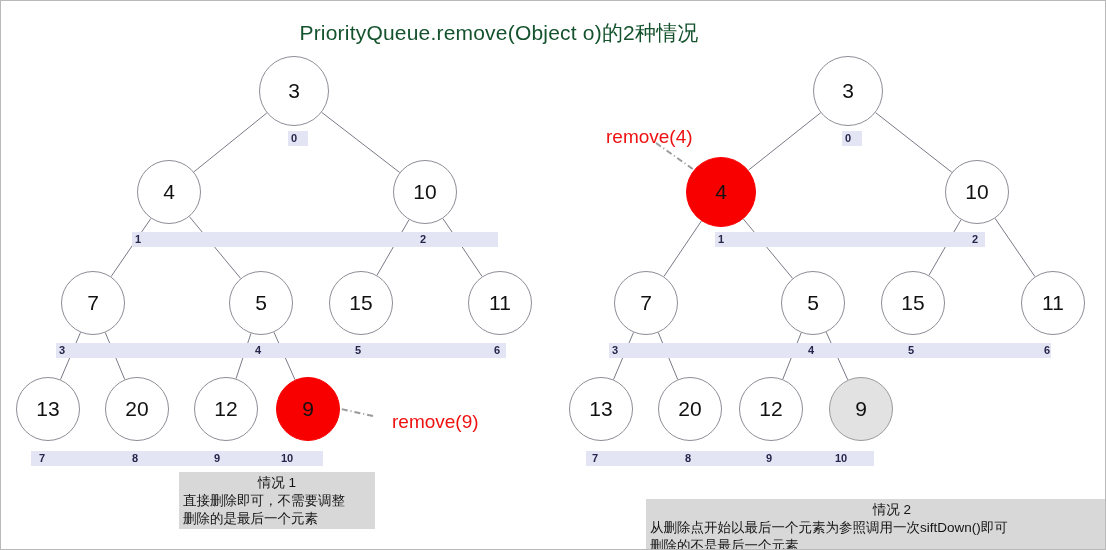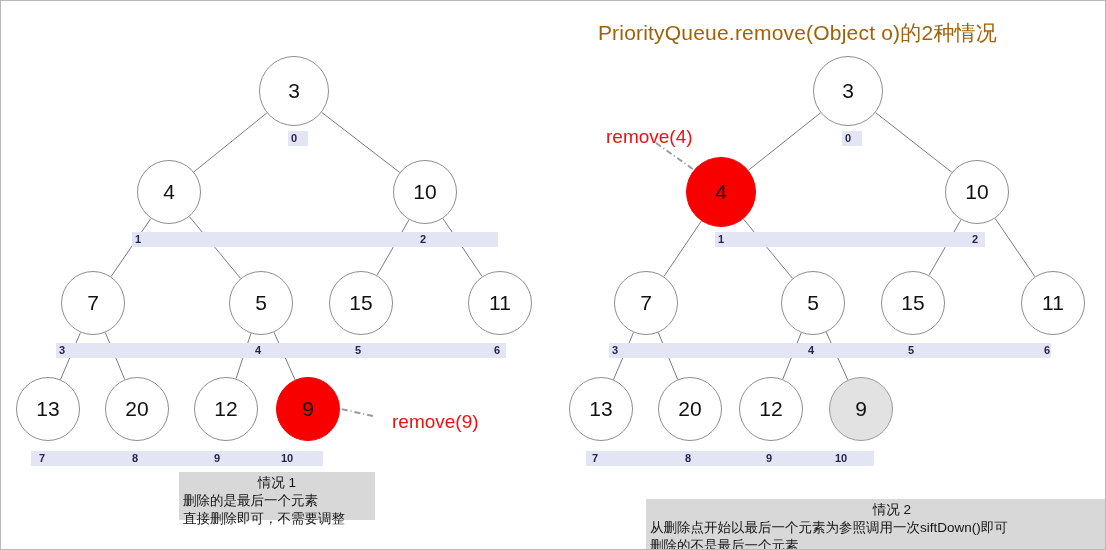--- a/index.html
+++ b/index.html
@@ -17,23 +17,23 @@
     background: #ffffff;
     border: 1px solid #b9b9b9;
     box-sizing: border-box;
     overflow: hidden;
   }
   #title {
     position: absolute;
     left: 0;
     top: 18px;
     width: 996px;
-    text-align: right;
+    text-align: center;
     font-size: 21px;
-    color: #a16207;
+    color: #14532d;
     letter-spacing: 0.2px;
     white-space: nowrap;
   }
   .tree-svg {
     position: absolute;
     left: 0;
     top: 0;
     width: 1106px;
     height: 550px;
     pointer-events: none;
@@ -154,24 +154,24 @@
       <div class="node" style="left: 392px; top: 159px; width: 64px; height: 64px;">10</div>
       <div class="node" style="left: 60px; top: 270px; width: 64px; height: 64px;">7</div>
       <div class="node" style="left: 228px; top: 270px; width: 64px; height: 64px;">5</div>
       <div class="node" style="left: 328px; top: 270px; width: 64px; height: 64px;">15</div>
       <div class="node" style="left: 467px; top: 270px; width: 64px; height: 64px;">11</div>
       <div class="node" style="left: 15px; top: 376px; width: 64px; height: 64px;">13</div>
       <div class="node" style="left: 104px; top: 376px; width: 64px; height: 64px;">20</div>
       <div class="node" style="left: 193px; top: 376px; width: 64px; height: 64px;">12</div>
       <div class="node red" style="left: 275px; top: 376px; width: 64px; height: 64px;">9</div>
       <div class="removelabel" style="left: 391px; top: 410px;">remove(9)</div>
-      <div class="caption" style="left: 178px; top: 471px; width: 196px; height: 48px;">
+      <div class="caption" style="left: 178px; top: 471px; width: 196px; height: 57px;">
         <div class="chead">情况 1</div>
+        <div class="cline">直接删除即可，不需要调整</div>
         <div class="cline">删除的是最后一个元素</div>
-        <div class="cline">直接删除即可，不需要调整</div>
       </div>
     </div>
   <div id="right-panel">
       <div class="idxbar" style="left: 841px; top: 130px; width: 20px;"></div>
       <div class="idxlabel" style="left: 844px; top: 130px;">0</div>
       <div class="idxbar" style="left: 714px; top: 231px; width: 270px;"></div>
       <div class="idxlabel" style="left: 717px; top: 231px;">1</div>
       <div class="idxlabel" style="left: 971px; top: 231px;">2</div>
       <div class="idxbar" style="left: 608px; top: 342px; width: 442px;"></div>
       <div class="idxlabel" style="left: 611px; top: 342px;">3</div>

